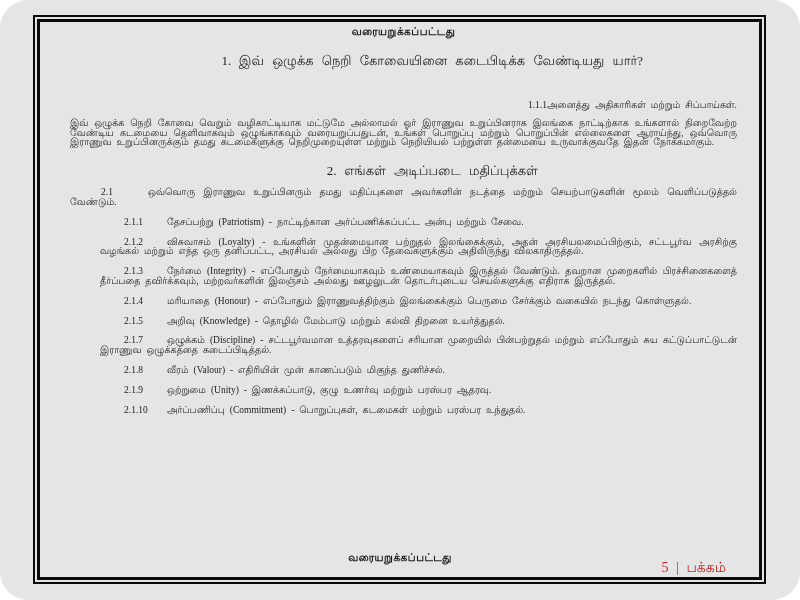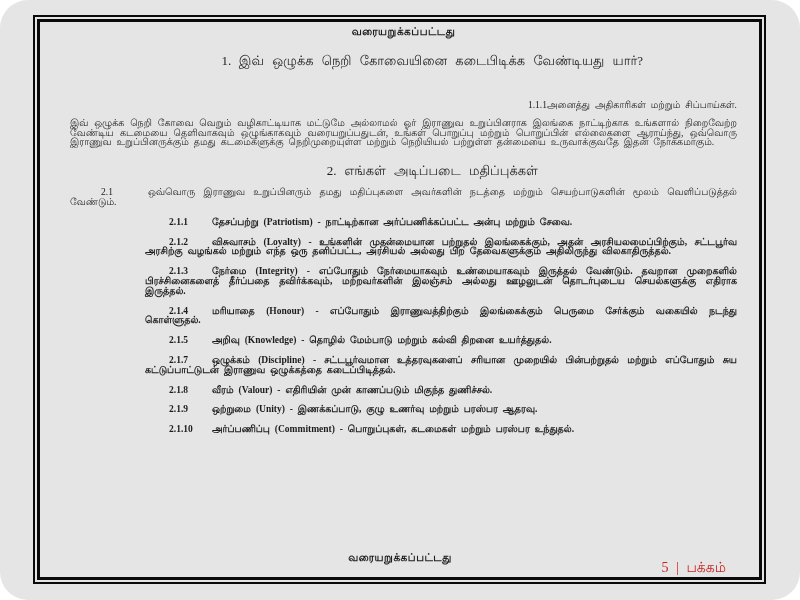--- a/index.html
+++ b/index.html
@@ -50,21 +50,21 @@
     font-size:9.5px;
     line-height:9.8px;
     margin-top:10px;
     text-align:justify;
     word-spacing:2.5px;
   }
   .para .num{display:inline-block;text-indent:0;font-family:"Liberation Serif","DejaVu Serif",serif;}
   .intro{margin-top:8px;text-indent:0;}
   .n2{text-indent:31px;}
   .n2 .num{width:47px;}
-  .n3{margin-left:75px;text-indent:24px;font-weight:bold;}
+  .n3{margin-left:30px;text-indent:24px;}
   .n3 .num{width:43px;}
   .n3a{margin-left:97px;text-indent:0;text-align:right;margin-top:33px;}
   .n3a .num{width:53px;}
   .footer-class{
     position:absolute;left:0;top:552px;width:800px;
     text-align:center;font-weight:bold;font-size:10.5px;line-height:12px;
     letter-spacing:0.5px;
   }
   .page-num{
     position:absolute;right:74px;top:562px;

